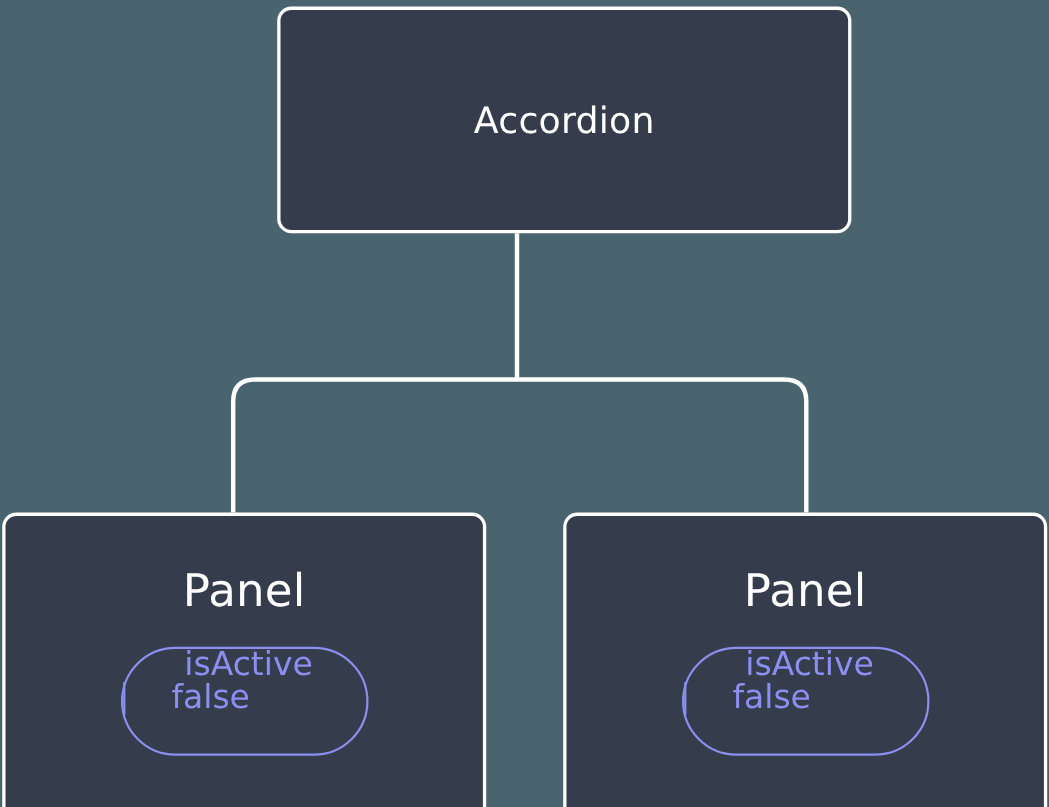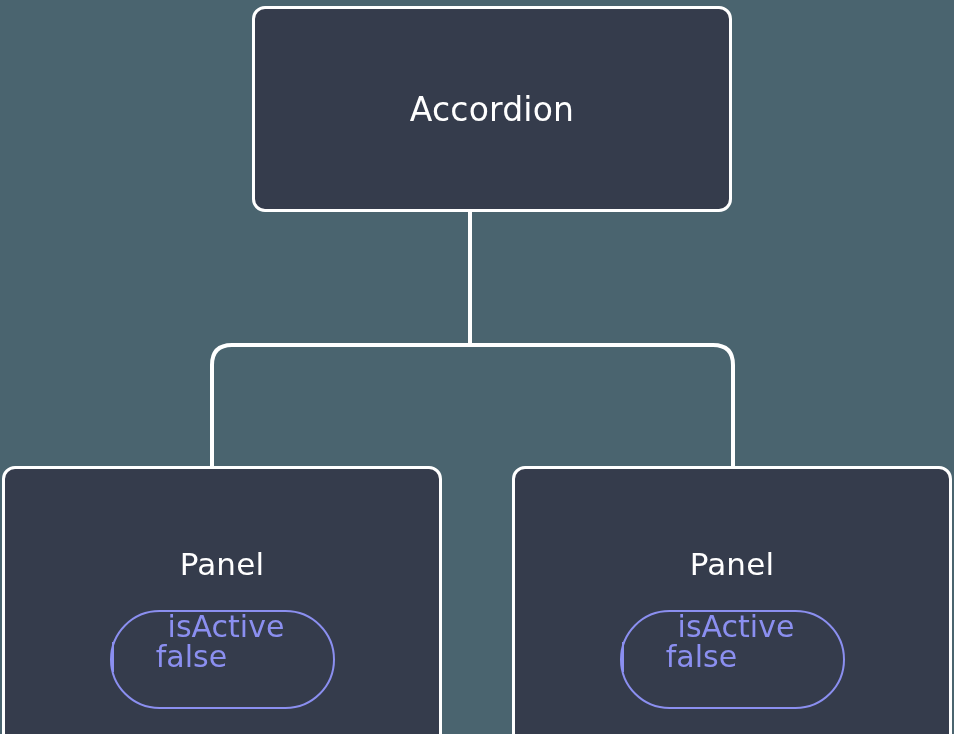--- a/index.html
+++ b/index.html
@@ -29,21 +29,21 @@
     background: #353c4c;
     border: 3px solid #ffffff;
     border-radius: 13px;
     display: flex;
     flex-direction: column;
     align-items: center;
   }
   .node-root {
     left: 252px;
     top: 6px;
-    width: 480px;
+    width: 522px;
     height: 206px;
     justify-content: center;
   }
   .node-leaf {
     width: 440px;
     height: 280px;
     top: 466px;
     justify-content: flex-start;
     padding-top: 48px;
   }
@@ -52,22 +52,21 @@
 
   .node-title {
     color: #ffffff;
     font-size: 33px;
     font-weight: 400;
     letter-spacing: 0.2px;
     line-height: 1;
     white-space: nowrap;
   }
   .node-leaf .node-title {
-    font-size: 31px;
-    margin-top: 32px;
+    font-size: 41px;
   }
 
   .pill {
     margin-top: 30px;
     box-sizing: border-box;
     height: 99px;
     border: 2px solid #8b8ff0;
     border-radius: 50px;
     display: flex;
     align-items: stretch;

